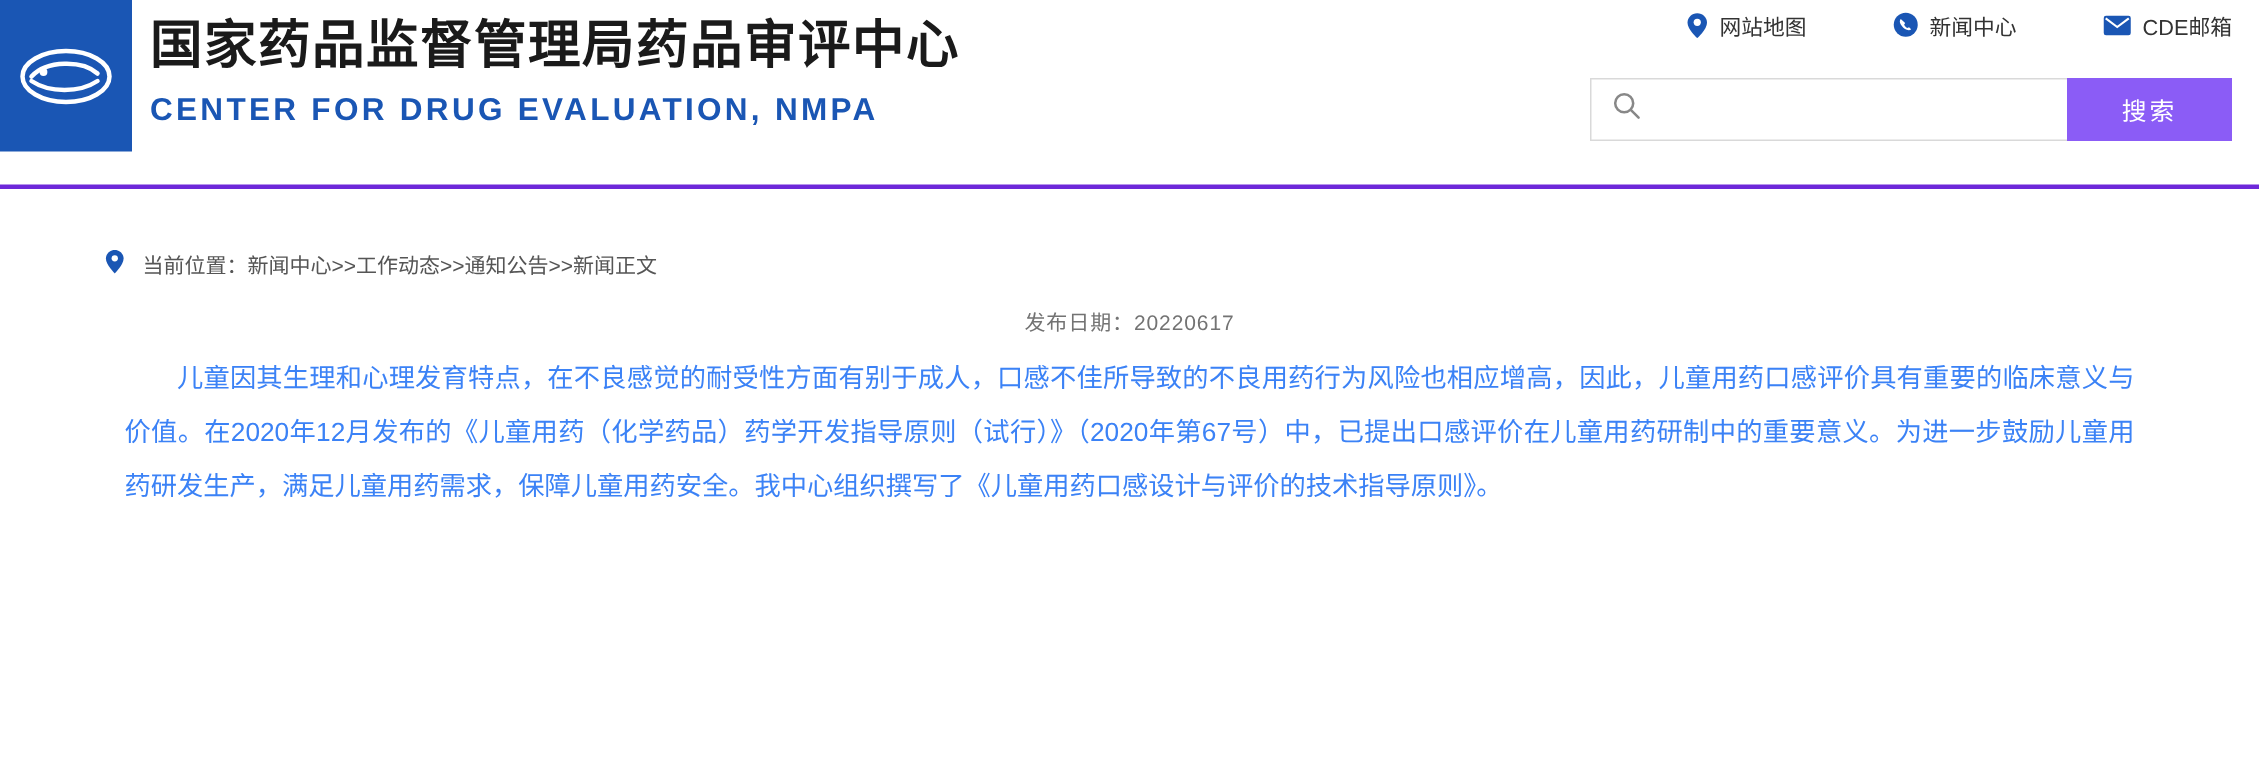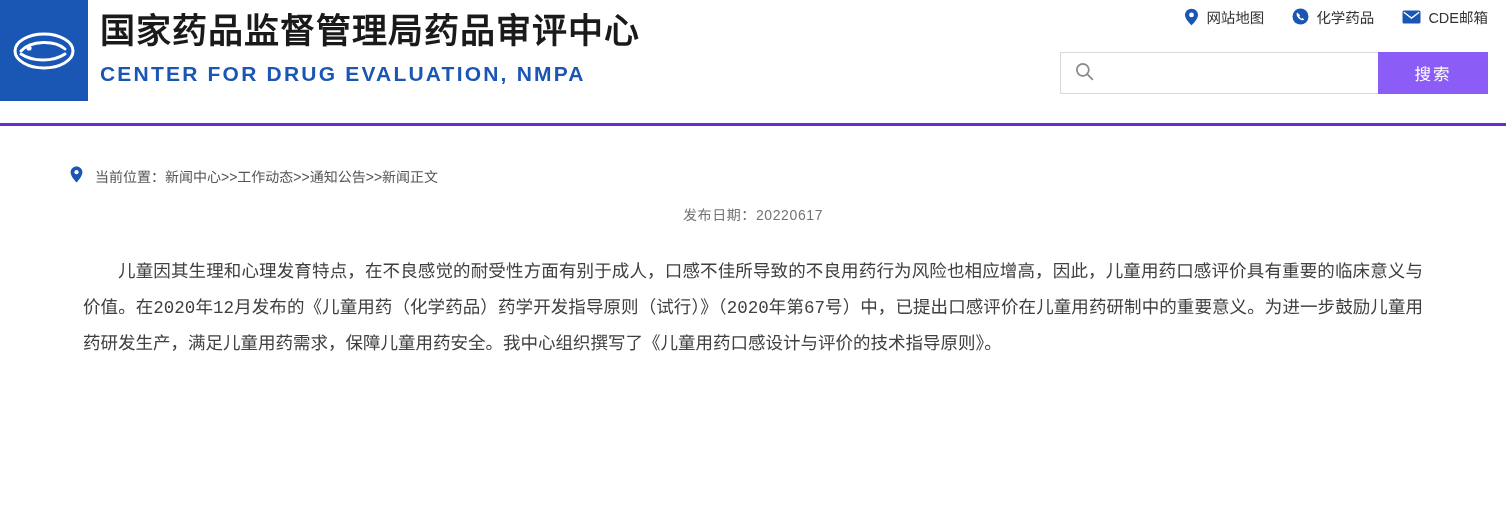--- a/index.html
+++ b/index.html
@@ -65,21 +65,21 @@
     margin-top: 6px;
   }
 
   
   .top-links {
     position: absolute;
     right: 18px;
     top: 6px;
     display: flex;
     align-items: center;
-    gap: 28px;
+    gap: 58px;
     font-size: 14.5px;
     color: #333;
   }
   .top-link {
     display: flex;
     align-items: center;
     gap: 7px;
     white-space: nowrap;
     cursor: pointer;
   }
@@ -158,25 +158,25 @@
   }
   .article-date {
     text-align: center;
     font-size: 14px;
     color: #737373;
     margin-top: 18px;
     letter-spacing: 0.6px;
   }
 
   .article-body {
-    margin-top: 30px;
+    margin-top: 10px;
     font-size: 17.5px;
     line-height: 36px;
-    color: #404040;
-    font-family: Liberation Mono, monospace;
+    color: #3b82f6;
+    font-family: Liberation Sans, sans-serif;
     text-align: justify;
     padding: 0 13px;
   }
   .article-body p {
     margin: 0;
     text-indent: 2em;
   }
 </style>
 </head>
 <body>
@@ -209,21 +209,21 @@
       </span>
       <span>网站地图</span>
     </div>
     <div class="top-link">
       <span>
         <svg width="17" height="17" viewBox="0 0 17 17">
           <circle cx="8.5" cy="8.5" r="8" fill="#1a56b4"></circle>
           <path d="M5.2 4.6 C4.4 5.4 4.3 6.7 5.1 8.2 C6 9.9 7.6 11.3 9.2 11.9 C10.4 12.4 11.5 12.2 12.1 11.5 L10.7 10.1 L9.5 10.7 C8.8 10.3 7.9 9.4 7.4 8.5 L8.1 7.3 Z" fill="#ffffff"></path>
         </svg>
       </span>
-      <span>化学药品</span>
+      <span>新闻中心</span>
     </div>
     <div class="top-link">
       <span>
         <svg width="19" height="14" viewBox="0 0 19 14">
           <rect x="0.5" y="0.5" width="18" height="13" rx="1.5" fill="#1a56b4"></rect>
           <path d="M1.8 2.2 L9.5 8 L17.2 2.2" fill="none" stroke="#ffffff" stroke-width="1.4"></path>
         </svg>
       </span>
       <span>CDE邮箱</span>
     </div>

